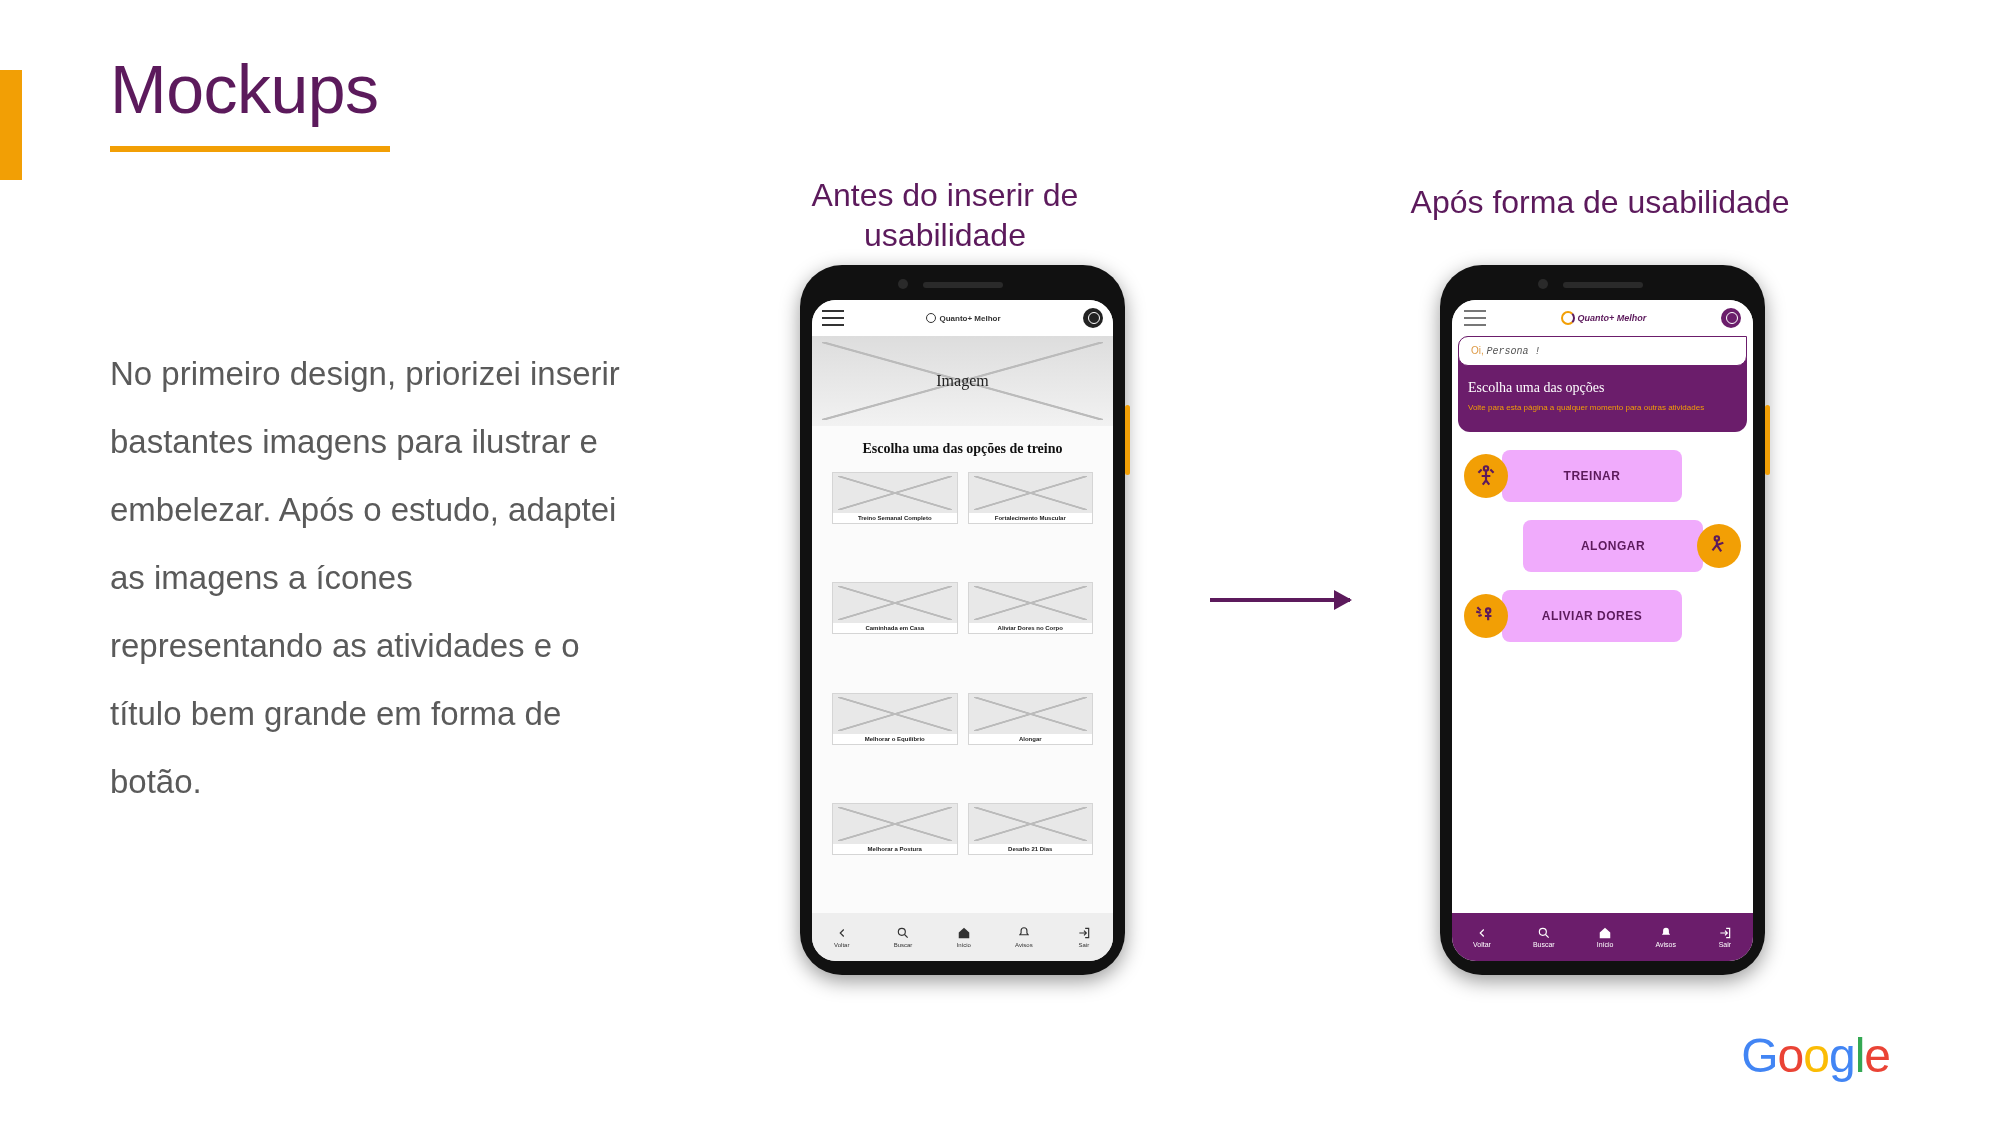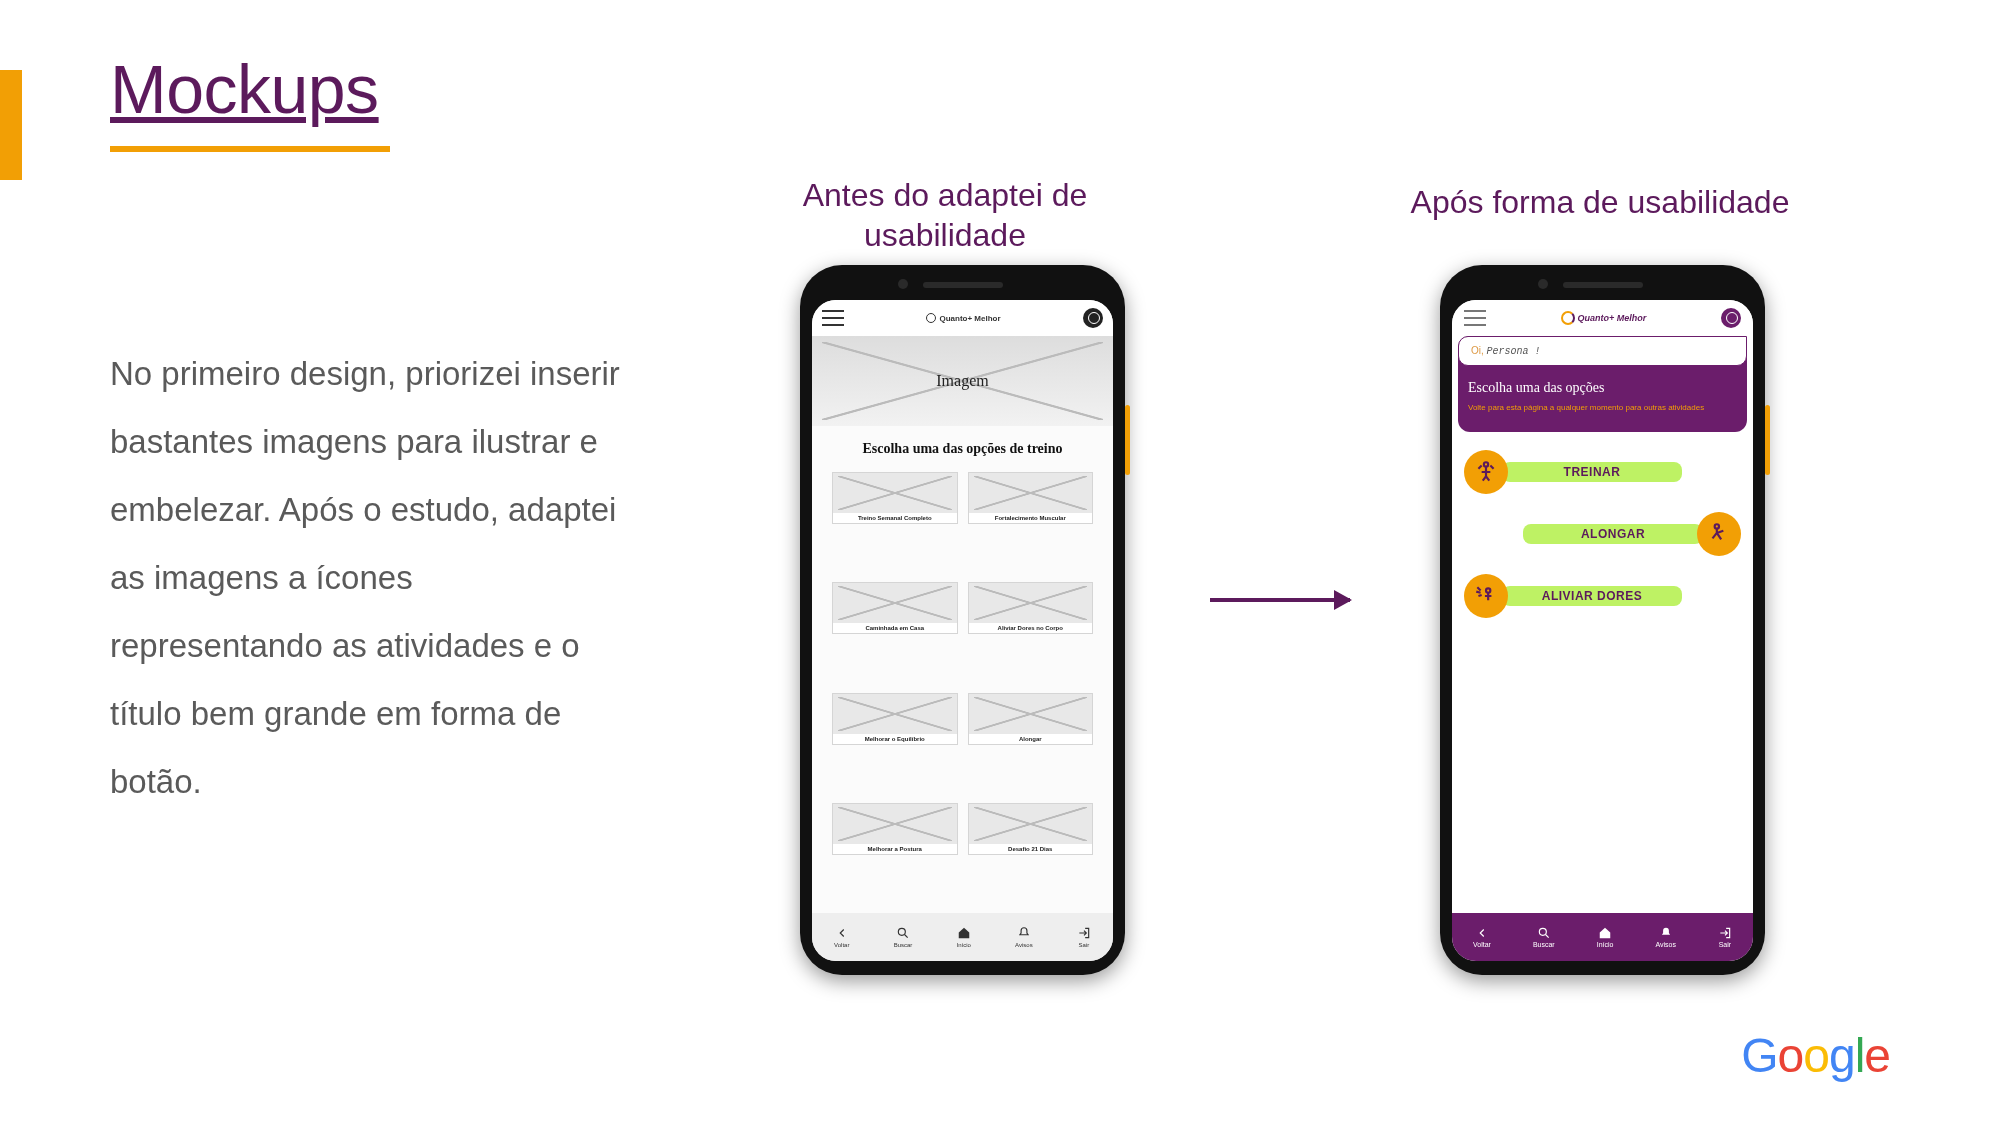--- a/index.html
+++ b/index.html
@@ -22,21 +22,20 @@
   .title-wrap {
     position: absolute;
     left: 110px;
     top: 50px;
   }
   .title {
     font-size: 68px;
     color: #5c1a5c;
     font-weight: 500;
     letter-spacing: -0.5px;
-    text-decoration: underline;
   }
   .underline {
     width: 280px;
     height: 6px;
     background: #f29f05;
     margin-top: 18px;
   }
   .body-text {
     position: absolute;
     left: 110px;
@@ -198,22 +197,22 @@
   .greet .pn{font-style:italic;color:#555;font-family:Liberation Mono, monospace;}
   .panel {
     padding: 14px 10px 8px; text-align:left;color:#fff;
   }
   .panel .h{font-family:Georgia,serif;font-size:14px;margin-bottom:6px;}
   .panel .sub{font-size:8px;color:#f29f05;line-height:12px;}
   .btns { flex:1;padding: 18px 18px 10px; display:flex;flex-direction:column;gap:18px;}
   .btnrow{display:flex;align-items:center;}
   .btnrow.r{justify-content:flex-end;}
   .pill {
-    background:#bef264;color:#5c1a5c;font-weight:800;font-size:12px;
-    height:20px;display:flex;align-items:center;justify-content:center;
+    background:#f0abfc;color:#5c1a5c;font-weight:800;font-size:12px;
+    height:52px;display:flex;align-items:center;justify-content:center;
     border-radius:8px;padding:0 22px;letter-spacing:0.5px;
     flex:1;max-width:180px;
   }
   .circ {
     width:44px;height:44px;background:#f29f05;border-radius:50%;
     display:flex;align-items:center;justify-content:center;
     margin: 0 -6px;
     z-index:2;position:relative;
   }
   .circ svg{width:26px;height:26px;stroke:#5c1a5c;fill:none;stroke-width:2;}
@@ -238,21 +237,21 @@
 
 <div class="accent-bar"></div>
 
 <div class="title-wrap">
   <div class="title">Mockups</div>
   <div class="underline"></div>
 </div>
 
 <div class="body-text">No primeiro design, priorizei inserir bastantes imagens para ilustrar e embelezar. Após o estudo, adaptei as imagens a ícones representando as atividades e o título bem grande em forma de botão.</div>
 
-<div class="caption cap1">Antes do adaptei de usabilidade</div>
+<div class="caption cap1">Antes do inserir de usabilidade</div>
 <div class="caption cap2">Após forma de usabilidade</div>
 
 <div class="arrow"></div>
 
 <div class="phone p1">
   <div class="side-btn"></div>
   <div class="speaker"></div>
     <div class="cam"></div>
   <div class="screen s1">
     <div class="s1-top">

